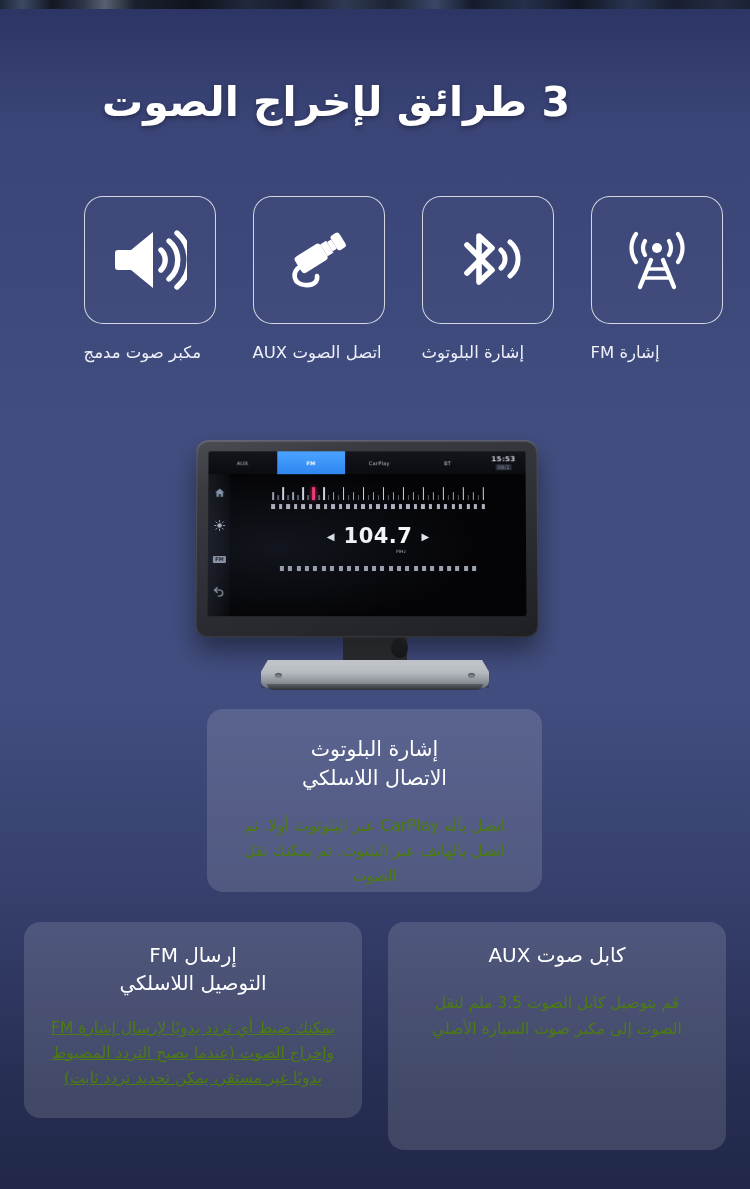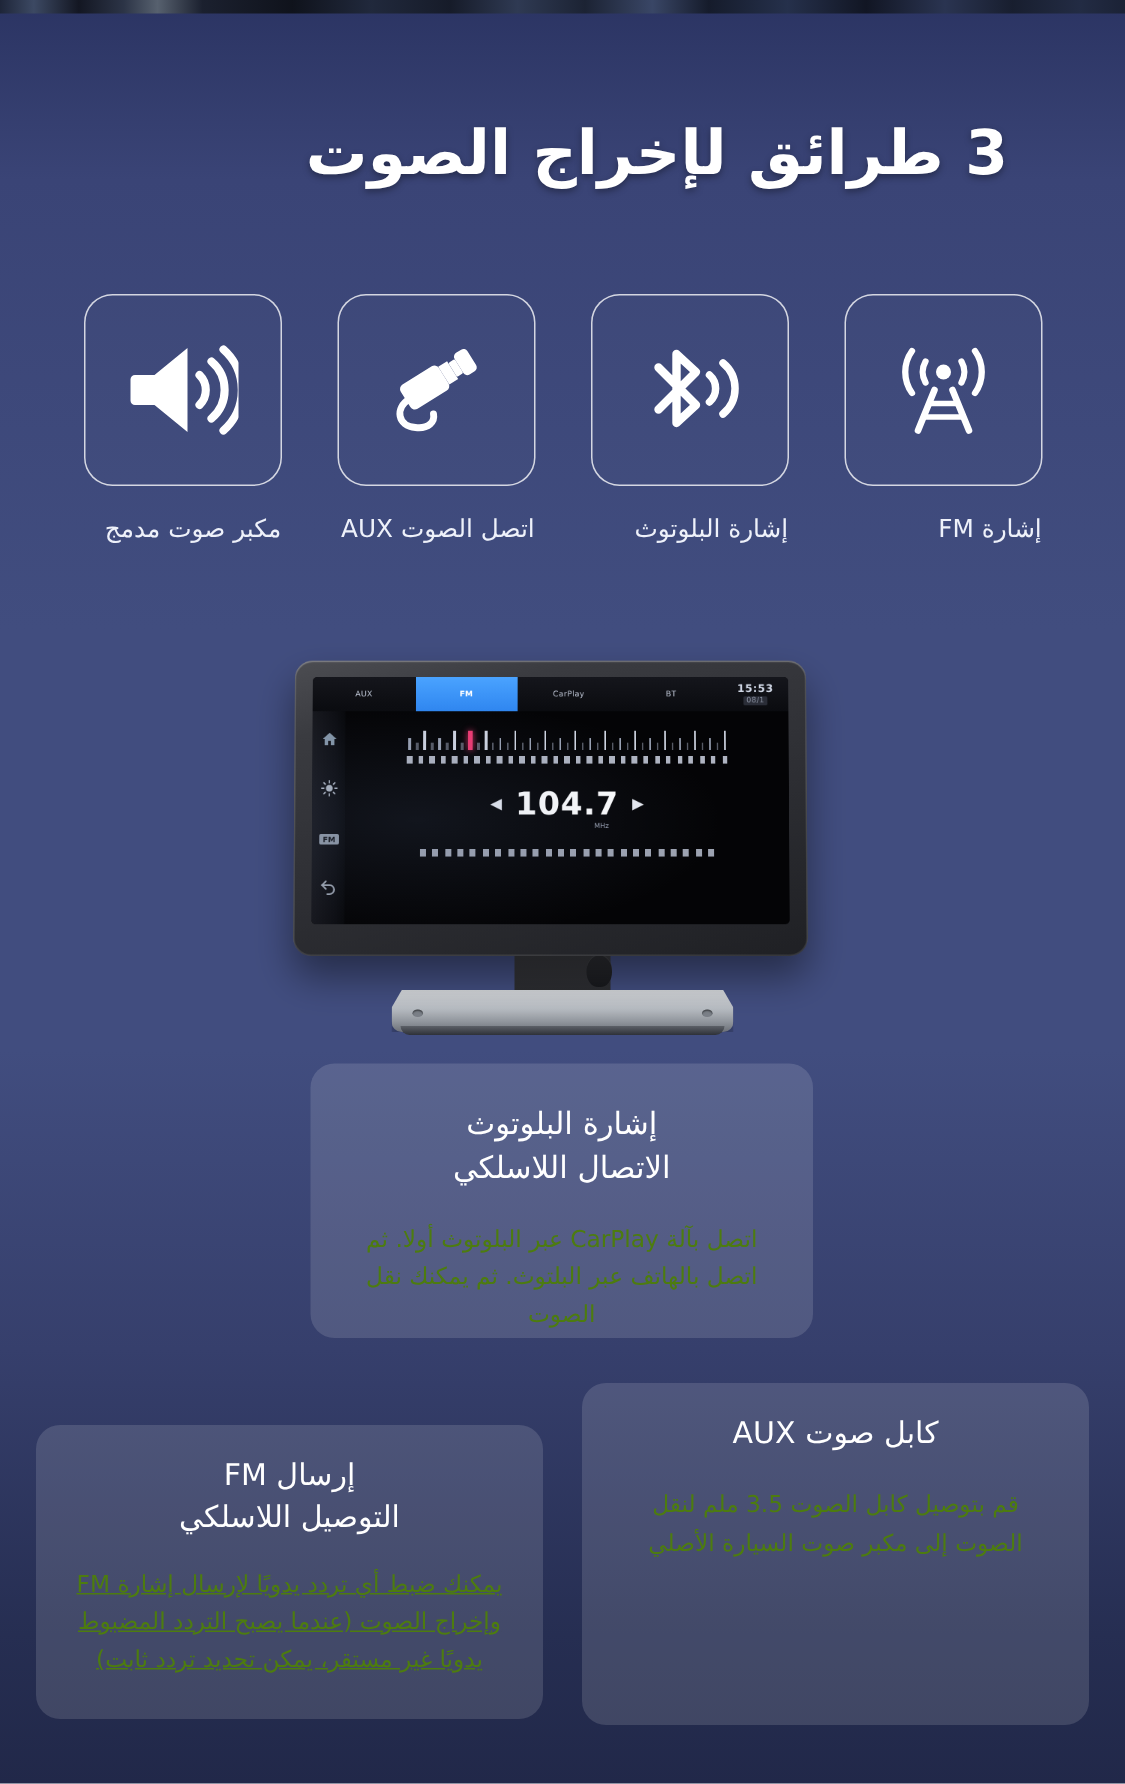--- a/index.html
+++ b/index.html
@@ -29,35 +29,36 @@
         #59636f 14%, #1a1f2c 18%, #0e1118 26%, #20283a 33%,
         #151a26 40%, #2f3a52 46%, #1b2231 52%, #3a4766 58%,
         #141a28 63%, #25304a 70%, #101420 77%, #2a3450 84%,
         #171d2c 90%, #222b42 96%, #1a2133 100%);
     opacity:.95;
   }
 
   
   .title{
     position:absolute; top:78px; left:0; width:672px;
+    text-align:center;
     color:#ffffff;
     font-size:41px;
     font-weight:700;
     letter-spacing:.5px;
     text-shadow:0 2px 5px rgba(0,0,0,.35);
     direction:rtl;
   }
 
   
   .icon-row{
     position:absolute; top:196px; left:0; width:750px;
     display:flex; flex-direction:row-reverse;
     justify-content:center; gap:37px;
   }
-  .icon-cell{ width:132px; display:flex; flex-direction:column; align-items:flex-start;padding-left:28px; }
+  .icon-cell{ width:132px; display:flex; flex-direction:column; align-items:flex-end;padding-left:28px; }
   .icon-box{
     width:132px; height:128px;
     border:1.6px solid rgba(255,255,255,.78);
     border-radius:19px;
     display:flex; align-items:center; justify-content:center;
     background:rgba(255,255,255,.012);
   }
   .icon-box svg{ display:block; }
   .icon-label{
     margin-top:18px;
@@ -208,21 +209,21 @@
     font-size:20px; line-height:1.42; font-weight:400; color:#ffffff;
   }
   .card .cb{
     font-size:15.5px; line-height:1.62; color:#4d7c0f;
   }
 
   #card-bt{ left:207px; top:709px; width:335px; height:183px; padding:26px 26px 0; }
   #card-bt .ct{ font-size:20.5px; }
   #card-bt .cb{ margin-top:21px; }
 
-  #card-fm{ left:24px; top:922px; width:338px; height:196px; padding:19px 22px 0;margin-top:28px; }
+  #card-fm{ left:24px; top:922px; width:338px; height:196px; padding:19px 22px 0; }
   #card-fm .cb{ margin-top:18px;text-decoration:underline; }
 
   #card-aux{ left:388px; top:922px; width:338px; height:228px; padding:19px 22px 0; }
   #card-aux .cb{ margin-top:22px; }
 </style>
 </head>
 <body>
 
 <div class="top-strip"></div>
 

